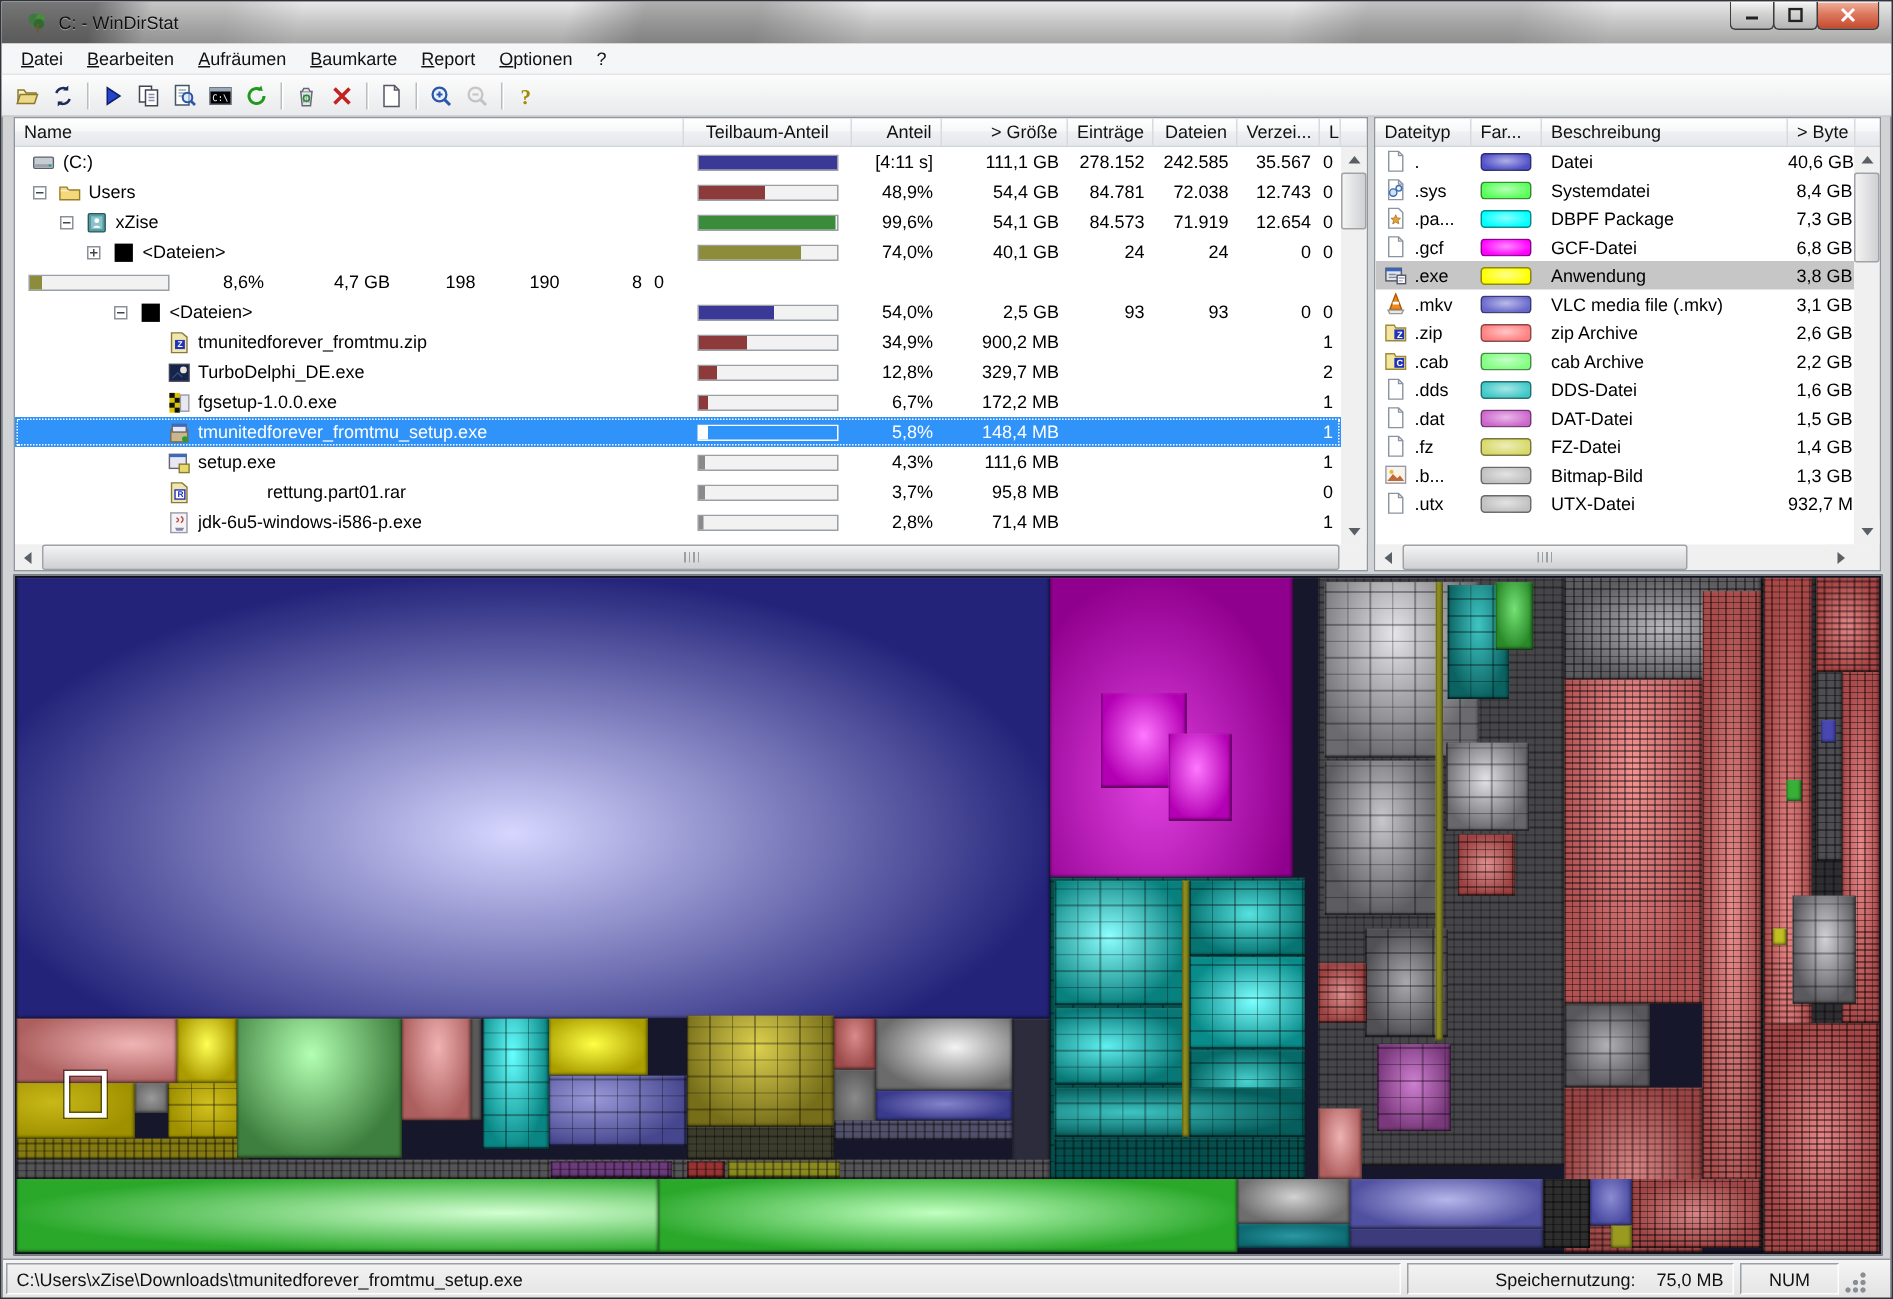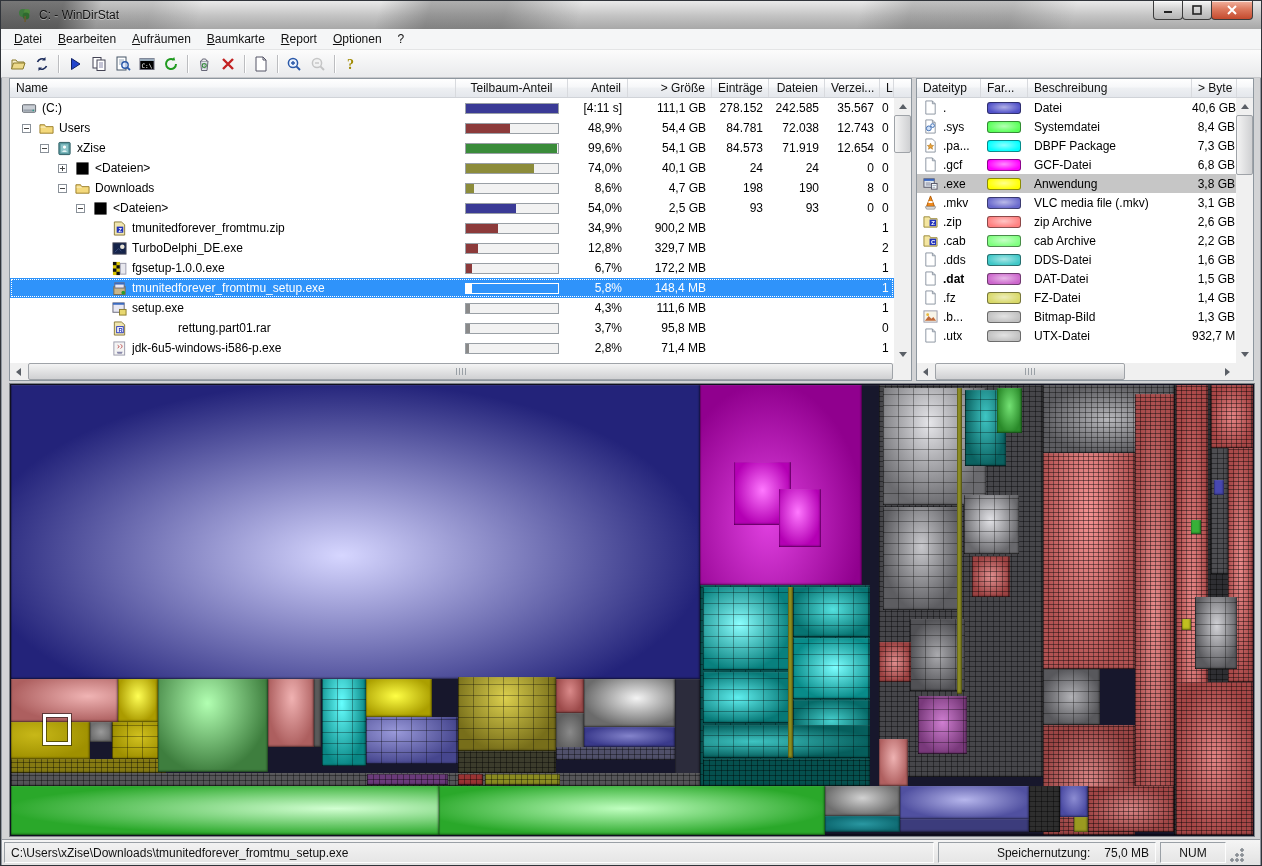--- a/index.html
+++ b/index.html
@@ -328,30 +328,20 @@
             </div>
           </div>
           <div class="cell r" style="width: 60px;">74,0%</div>
           <div class="cell r" style="width: 84px;">40,1 GB</div>
           <div class="cell r" style="width: 57px;">24</div>
           <div class="cell r" style="width: 56px;">24</div>
           <div class="cell r" style="width: 55px;">0</div>
           <div class="cell" style="width: 14px; padding: 0px 0px 0px 2px;">0</div>
         </div>
         <div class="trow">
-          <div class="cell namecell" style="width: 446px; padding-left: 48px;">
-            <span class="expander"></span>
-            <span class="ticon">
-              <svg viewBox="0 0 16 16">
-                <path d="M1 13V4h5l1 2h8v7z" fill="#f4d97c" stroke="#9a7d28"></path>
-                <path d="M1.5 6.5h6" stroke="#fff" opacity=".6"></path>
-              </svg>
-            </span>
-            <span style="overflow: hidden;">Downloads</span>
-          </div>
           <div class="cell" style="width: 112px;">
             <div class="bar">
               <div class="fill" style="width: 9%; background: rgb(140, 140, 58);"></div>
             </div>
           </div>
           <div class="cell r" style="width: 60px;">8,6%</div>
           <div class="cell r" style="width: 84px;">4,7 GB</div>
           <div class="cell r" style="width: 57px;">198</div>
           <div class="cell r" style="width: 56px;">190</div>
           <div class="cell r" style="width: 55px;">8</div>
@@ -717,21 +707,21 @@
             </span>
             <span>.dds</span>
           </div>
           <div class="cell" style="width: 47px;">
             <div class="swatch" style="background: radial-gradient(at 50% 42%, rgb(169, 230, 230) 0%, rgb(64, 200, 200) 75%);"></div>
           </div>
           <div class="cell" style="width: 164px;">DDS-Datei</div>
           <div class="cell r" style="width: 45px; padding: 0px 2px 0px 0px;">1,6 GB</div>
         </div>
         <div class="yrow">
-          <div class="cell" style="width: 64px; display: flex; align-items: center; font-weight: bold;">
+          <div class="cell" style="width: 64px; display: flex; align-items: center;">
             <span class="ticon">
               <svg viewBox="0 0 16 16">
                 <path d="M3 1h7l3 3v11H3z" fill="#fff" stroke="#8a93a0"></path>
                 <path d="M10 1v3h3" fill="none" stroke="#8a93a0"></path>
               </svg>
             </span>
             <span>.dat</span>
           </div>
           <div class="cell" style="width: 47px;">
             <div class="swatch" style="background: radial-gradient(at 50% 42%, rgb(232, 186, 232) 0%, rgb(204, 102, 204) 75%);"></div>

